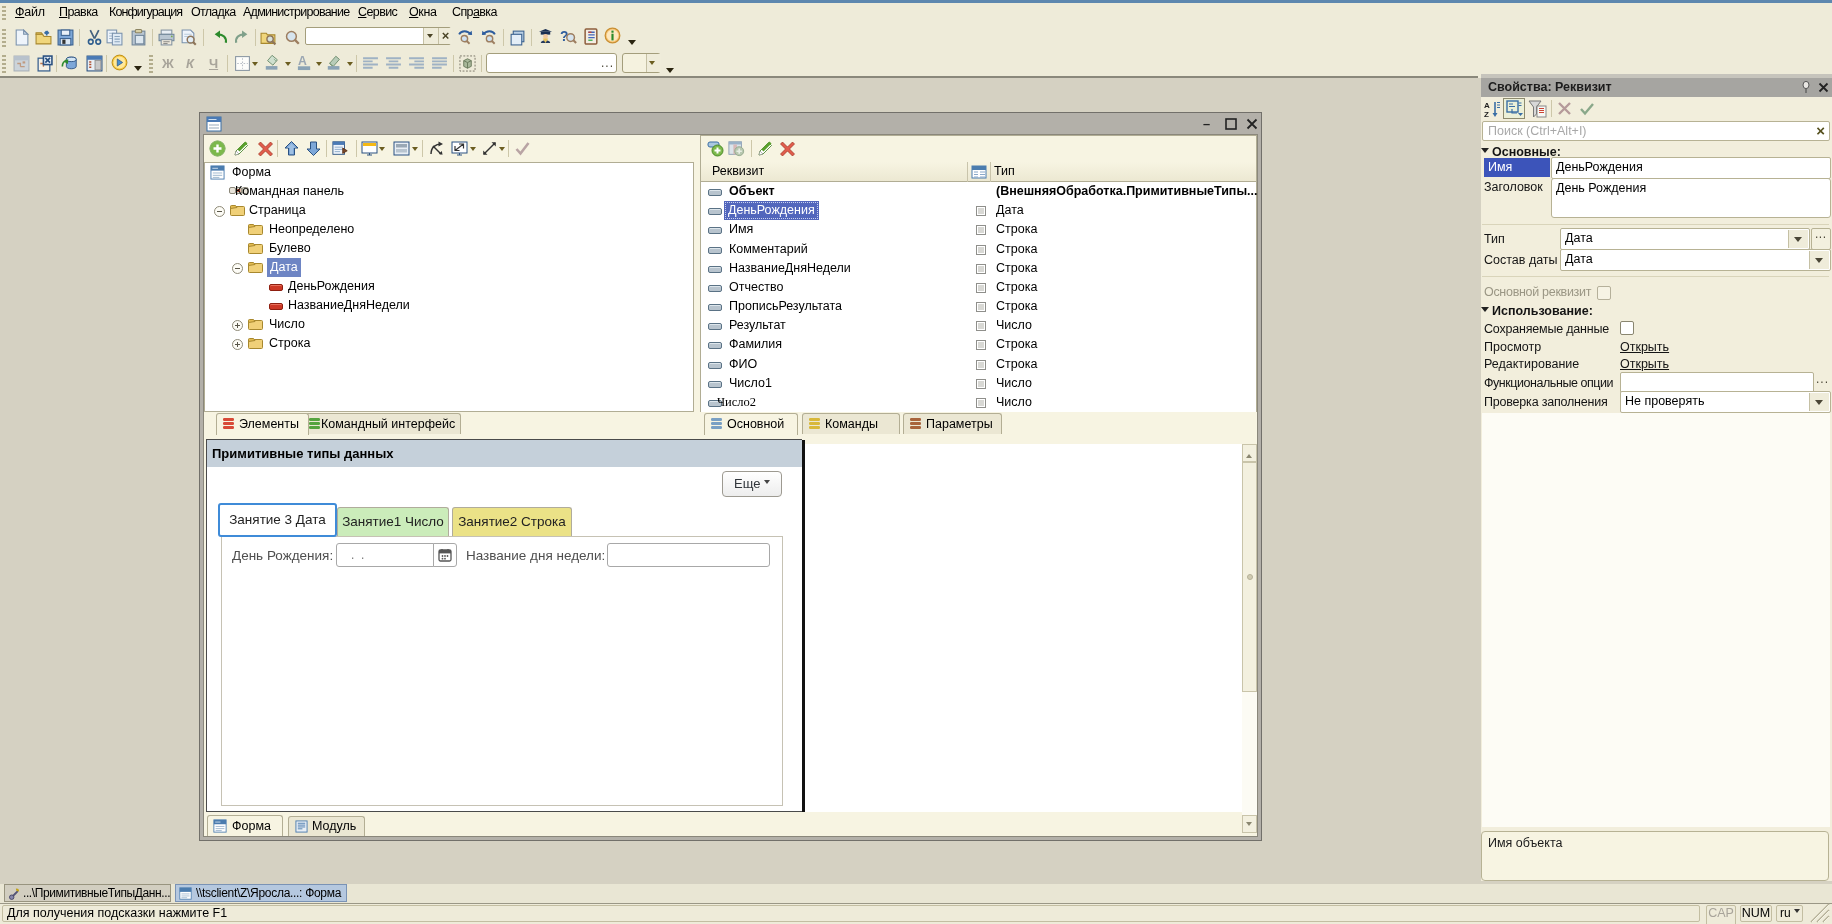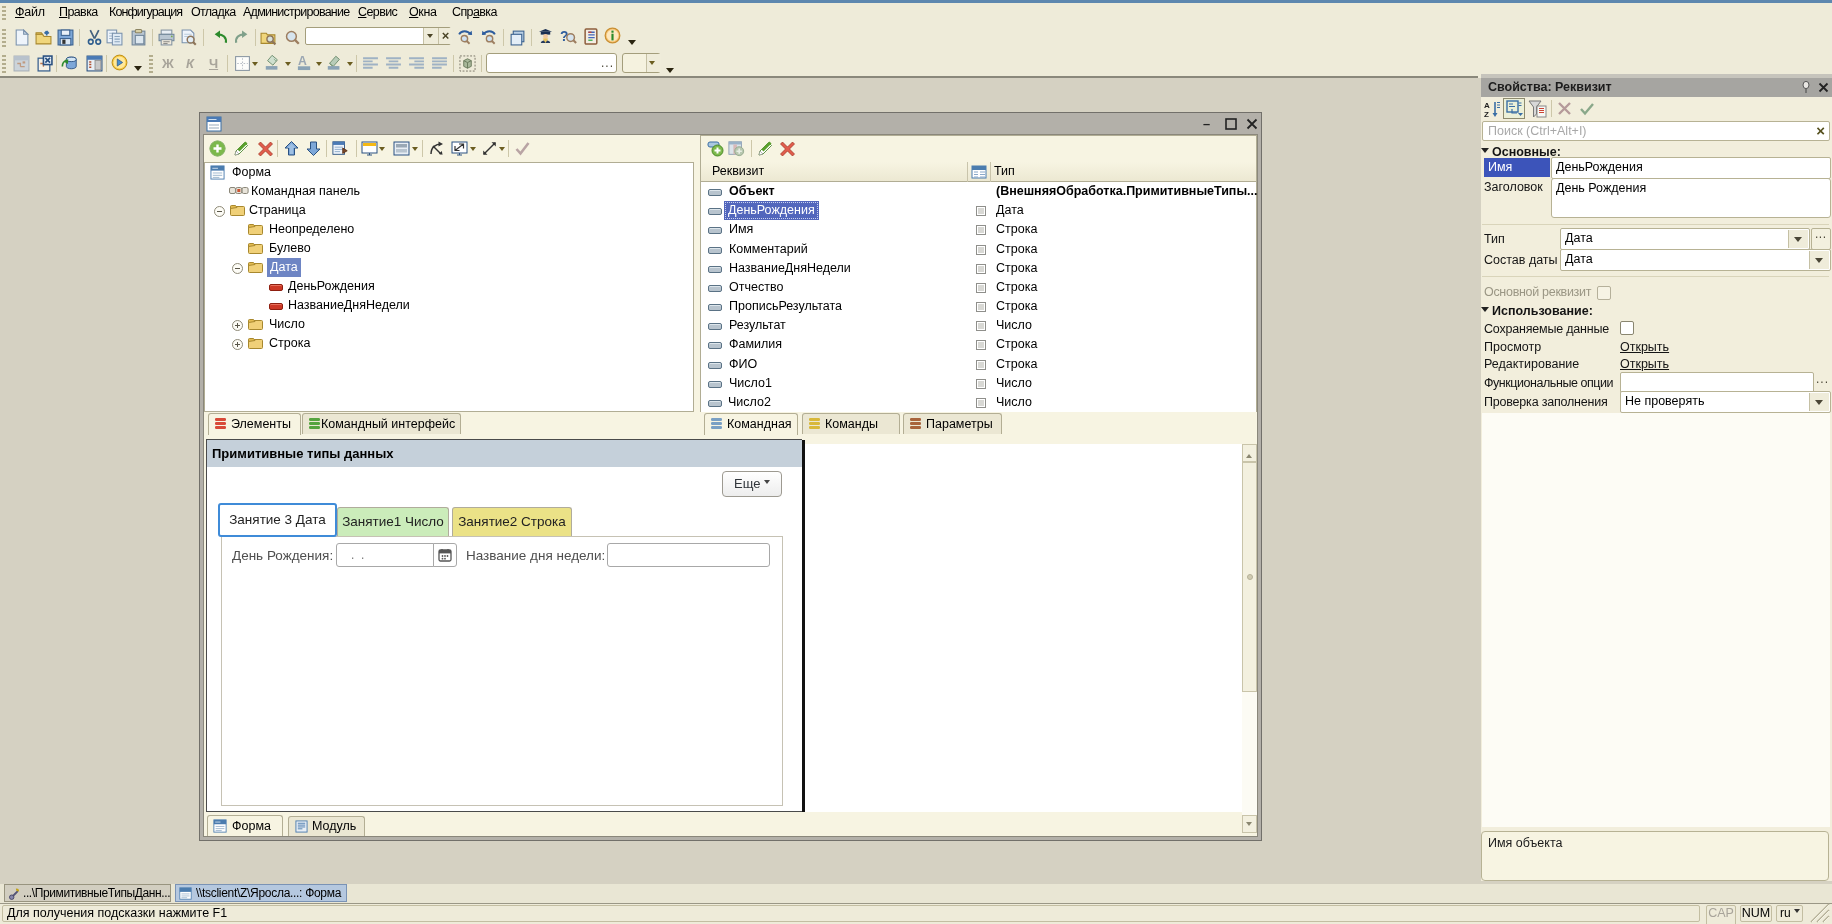--- a/index.html
+++ b/index.html
@@ -375,21 +375,21 @@
       </svg>
   <span style="position:absolute;left:27px;">Форма</span>
     </div>
 <div class="treerow" style="left:205px;top:182px;width:488px;">
   <svg style="position:absolute;left:24px;top:4px;" width="20" height="10" viewBox="0 0 20 10">
         <rect x="0.5" y="1.5" width="6" height="6" rx="1.5" fill="#e8e4da" stroke="#8a8678"></rect>
         <rect x="6.8" y="1.5" width="6" height="6" rx="1.5" fill="#e8e4da" stroke="#8a8678"></rect>
         <rect x="13.1" y="1.5" width="6" height="6" rx="1.5" fill="#e8e4da" stroke="#8a8678"></rect>
         <rect x="8.3" y="3" width="3" height="3" fill="#cc5533"></rect>
       </svg>
-  <span style="position:absolute;left:46px;">Командная панель</span>
+  <span style="position:absolute;left:30px;">Командная панель</span>
     </div>
 <div class="treerow" style="left:205px;top:201px;width:488px;">
   <span class="exp" style="left:9px;"></span>
   <svg class="fold" style="left:25px;">
         <rect x="0.5" y="2.5" width="14" height="9" rx="1" fill="#f0d078" stroke="#a8882e"></rect>
         <path d="M0.5 4.5v-2a1 1 0 011-1h4l1.5 2z" fill="#e3bc52" stroke="#a8882e"></path>
       </svg>
   <span style="position:absolute;left:44px;">Страница</span>
     </div>
 <div class="treerow" style="left:205px;top:220px;width:488px;">
@@ -513,42 +513,42 @@
   <span style="position:absolute;left:295px;">Строка</span>
     </div>
 <div class="trow" style="left:701px;top:374px;width:555px;">
   <span class="dash" style="left:7px;background:#b8c4ce;border:1px solid #5a7285;box-shadow:inset 0 1px 0 #dde6ec;"></span>
   <span style="position:absolute;left:28px;">Число1</span>
   <span class="cb" style="left:275px;top:5px;"></span>
   <span style="position:absolute;left:295px;">Число</span>
     </div>
 <div class="trow" style="left:701px;top:393px;width:555px;">
   <span class="dash" style="left:7px;background:#b8c4ce;border:1px solid #5a7285;box-shadow:inset 0 1px 0 #dde6ec;"></span>
-  <span style="position:absolute;left:27px;">Число2</span>
+  <span style="position:absolute;left:16px;font-family:Liberation Serif, serif;">Число2</span>
   <span class="cb" style="left:275px;top:5px;"></span>
   <span style="position:absolute;left:295px;">Число</span>
     </div>
 </div>
 
 <div id="panetabs">
-<div class="tab act" style="left:208px;width:91px;"><span class="stk">
+<div class="tab act" style="left:216px;width:91px;"><span class="stk">
         <i style="top:0;background:#d84a38;"></i>
         <i style="top:4px;background:#d84a38;"></i>
         <i style="top:8px;background:#d84a38;"></i>
       </span><span style="margin-left:22px;">Элементы</span></div>
 <div class="tab" style="left:302px;width:157px;"><span class="stk">
         <i style="top:0;background:#56a440;"></i>
         <i style="top:4px;background:#56a440;"></i>
         <i style="top:8px;background:#56a440;"></i>
       </span><span style="margin-left:18px;">Командный интерфейс</span></div>
 <div class="tab act" style="left:704px;width:92px;"><span class="stk">
         <i style="top:0;background:#7aa0c4;"></i>
         <i style="top:4px;background:#7aa0c4;"></i>
         <i style="top:8px;background:#7aa0c4;"></i>
-      </span><span style="margin-left:22px;">Командная</span></div>
+      </span><span style="margin-left:22px;">Основной</span></div>
 <div class="tab" style="left:802px;width:96px;"><span class="stk">
         <i style="top:0;background:#d8b83a;"></i>
         <i style="top:4px;background:#d8b83a;"></i>
         <i style="top:8px;background:#d8b83a;"></i>
       </span><span style="margin-left:22px;">Команды</span></div>
 <div class="tab" style="left:903px;width:97px;"><span class="stk">
         <i style="top:0;background:#a8643c;"></i>
         <i style="top:4px;background:#a8643c;"></i>
         <i style="top:8px;background:#a8643c;"></i>
       </span><span style="margin-left:22px;">Параметры</span></div>

